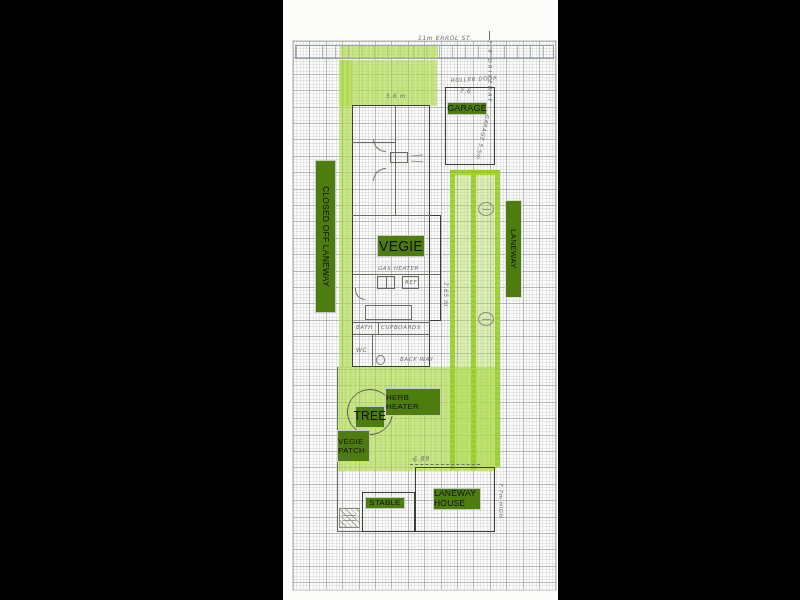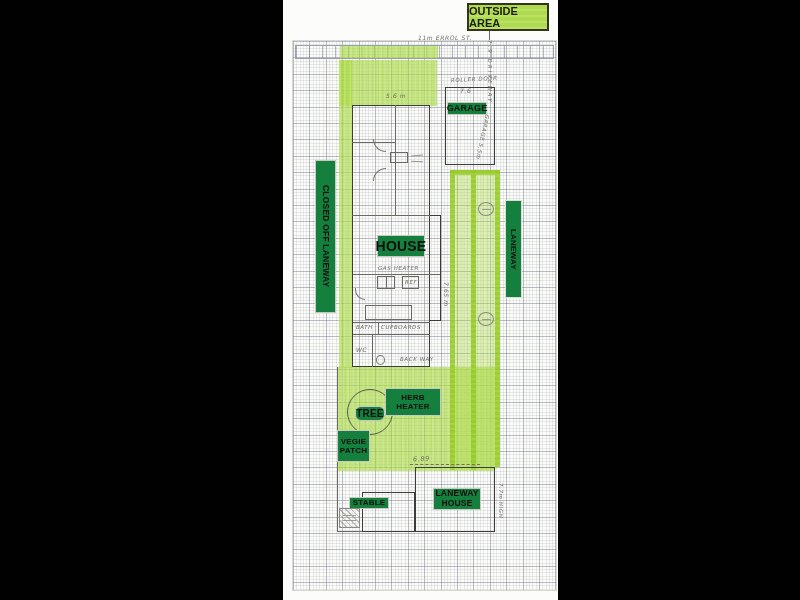--- a/index.html
+++ b/index.html
@@ -21,22 +21,22 @@
   .green{background-color:rgba(167,216,60,0.66);
     background-image:repeating-linear-gradient(90deg, rgba(255,255,255,0.14) 0 2px, transparent 2px 5px);}
   .green-strong{background-color:rgba(150,203,38,0.92);
     background-image:repeating-linear-gradient(0deg, rgba(255,255,255,0.10) 0 2px, transparent 2px 5px);}
 
   
   .wall{border:1.5px solid #3c3c38;background:transparent;}
   .thinline{background:#6a6a64;}
 
   
-  .tag{background:#15803d;border:1px solid #c9c9c4;color:#101010;font-weight:bold;
-       display:flex;align-items:center;justify-content:center;text-align:center;
+  .tag{background:#4d7c0f;border:1px solid #c9c9c4;color:#101010;font-weight:normal;
+       display:flex;align-items:center;justify-content:center;text-align:left;
        line-height:1.15;letter-spacing:.2px;}
   .tag-v{writing-mode:vertical-rl;}
 
   
   .hw{font-family:"DejaVu Sans", sans-serif;font-style:italic;color:#6e6e66;
       font-size:6px;letter-spacing:.6px;white-space:nowrap;line-height:1;}
   .hw-v{writing-mode:vertical-rl;}
 
   .title{left:14px;top:9px;width:172px;text-align:center;font-size:11px;font-weight:bold;color:#161616;}
   .legend{left:184px;top:3px;width:82px;height:28px;border:2px solid #33331f;
@@ -53,21 +53,20 @@
   .hatch{border:1px solid #8a8a80;
     background-image:repeating-linear-gradient(45deg, rgba(110,110,105,.4) 0 1px, transparent 1px 4px);}
   .arc{border-left:1px solid #77776e;border-bottom:1px solid #77776e;border-radius:0 0 0 13px;}
 </style>
 </head>
 <body>
 
 <div class="screen">
   <div class="page">
 
-    <div class="legend">OUTSIDE AREA</div>
 
     <div class="sheet"></div>
 
     <div class="band">
       <div class="green" style="left:44px;top:0;width:98px;height:12px;"></div>
     </div>
     <div class="hw" style="left:135px;top:35px;">11m   ERROL ST.</div>
 
     <div class="green" style="left:56px;top:60px;width:98px;height:46px;"></div>
     <div class="green" style="left:56px;top:60px;width:13px;height:308px;"></div>
@@ -104,21 +103,21 @@
 
     <div class="thinline" style="left:112px;top:105px;width:1px;height:110px;"></div>
     <div class="thinline" style="left:69px;top:142px;width:43px;height:1px;"></div>
     <div class="thinline" style="left:69px;top:215px;width:78px;height:1px;"></div>
     <div class="arc" style="left:90px;top:139px;width:13px;height:13px;"></div>
     <div class="arc" style="left:90px;top:168px;width:13px;height:13px;transform:scaleY(-1);"></div>
     <div style="left:107px;top:152px;width:18px;height:11px;border:1px solid #6a6a64;"></div>
     <div class="scrib" style="left:128px;top:155px;width:12px;transform:rotate(-4deg);"></div>
     <div class="scrib" style="left:128px;top:161px;width:12px;transform:rotate(3deg);"></div>
 
-    <div class="tag" style="left:94px;top:235px;width:48px;height:22px;font-size:14px;">HOUSE</div>
+    <div class="tag" style="left:94px;top:235px;width:48px;height:22px;font-size:14px;">VEGIE</div>
 
     <div class="hw" style="left:95px;top:266px;font-size:5.5px;">GAS HEATER</div>
     <div class="thinline" style="left:70px;top:274px;width:87px;height:1px;"></div>
     <div style="left:94px;top:276px;width:18px;height:13px;border:1px solid #6a6a64;">
       <div class="thinline" style="left:8px;top:0;width:1px;height:11px;"></div>
     </div>
     <div style="left:119px;top:276px;width:17px;height:13px;border:1px solid #6a6a64;">
       <span class="hw" style="left:2px;top:3px;font-size:5.5px;">REF</span>
     </div>
     <div class="arc" style="left:72px;top:288px;width:10px;height:12px;border-radius:0 0 0 10px;"></div>
@@ -132,29 +131,29 @@
     <div class="thinline" style="left:89px;top:334px;width:1px;height:33px;"></div>
     <div class="hw" style="left:73px;top:347px;">WC</div>
     <div style="left:93px;top:355px;width:9px;height:10px;border:1px solid #77776e;border-radius:50%;"></div>
     <div class="hw" style="left:117px;top:357px;font-size:5.5px;">BACK WAY</div>
     <div class="hw hw-v" style="left:160px;top:282px;height:36px;">7.65 m</div>
 
     <div class="tag tag-v" style="left:32px;top:160px;width:21px;height:153px;font-size:8.5px;">CLOSED OFF LANEWAY</div>
     <div class="tag tag-v" style="left:222px;top:200px;width:17px;height:98px;font-size:8px;border-color:#ddddd8;">LANEWAY</div>
 
     <div style="left:64px;top:389px;width:46px;height:46px;border:1.4px solid #55554e;border-radius:50%;"></div>
-    <div class="tag" style="left:72px;top:406px;width:30px;height:15px;font-size:10px;border-radius:6px;">TREE</div>
+    <div class="tag" style="left:72px;top:406px;width:30px;height:22px;font-size:12px;">TREE</div>
     <div class="tag" style="left:102px;top:388px;width:56px;height:28px;font-size:8px;">HERB HEATER</div>
     <div class="tag" style="left:54px;top:430px;width:33px;height:32px;font-size:8px;">VEGIE PATCH</div>
 
     <div class="dash" style="left:127px;top:464px;width:70px;"></div>
     <div class="hw" style="left:130px;top:456px;font-size:6.5px;transform:rotate(-2deg);">6.89</div>
 
     <div class="wall" style="left:79px;top:492px;width:53px;height:40px;"></div>
-    <div class="tag" style="left:66px;top:497px;width:40px;height:12px;font-size:8px;">STABLE</div>
+    <div class="tag" style="left:82px;top:497px;width:40px;height:12px;font-size:8px;">STABLE</div>
 
     <div class="wall" style="left:132px;top:467px;width:80px;height:65px;"></div>
     <div class="tag" style="left:150px;top:488px;width:48px;height:22px;font-size:8.5px;">LANEWAY HOUSE</div>
     <div class="hw hw-v" style="left:214px;top:483px;height:45px;font-size:5.5px;">7.7m HIGH</div>
 
     <div class="hatch" style="left:56px;top:508px;width:21px;height:20px;">
       <div class="scrib" style="left:3px;top:6px;width:13px;"></div>
       <div class="scrib" style="left:3px;top:11px;width:13px;"></div>
     </div>
   </div>

